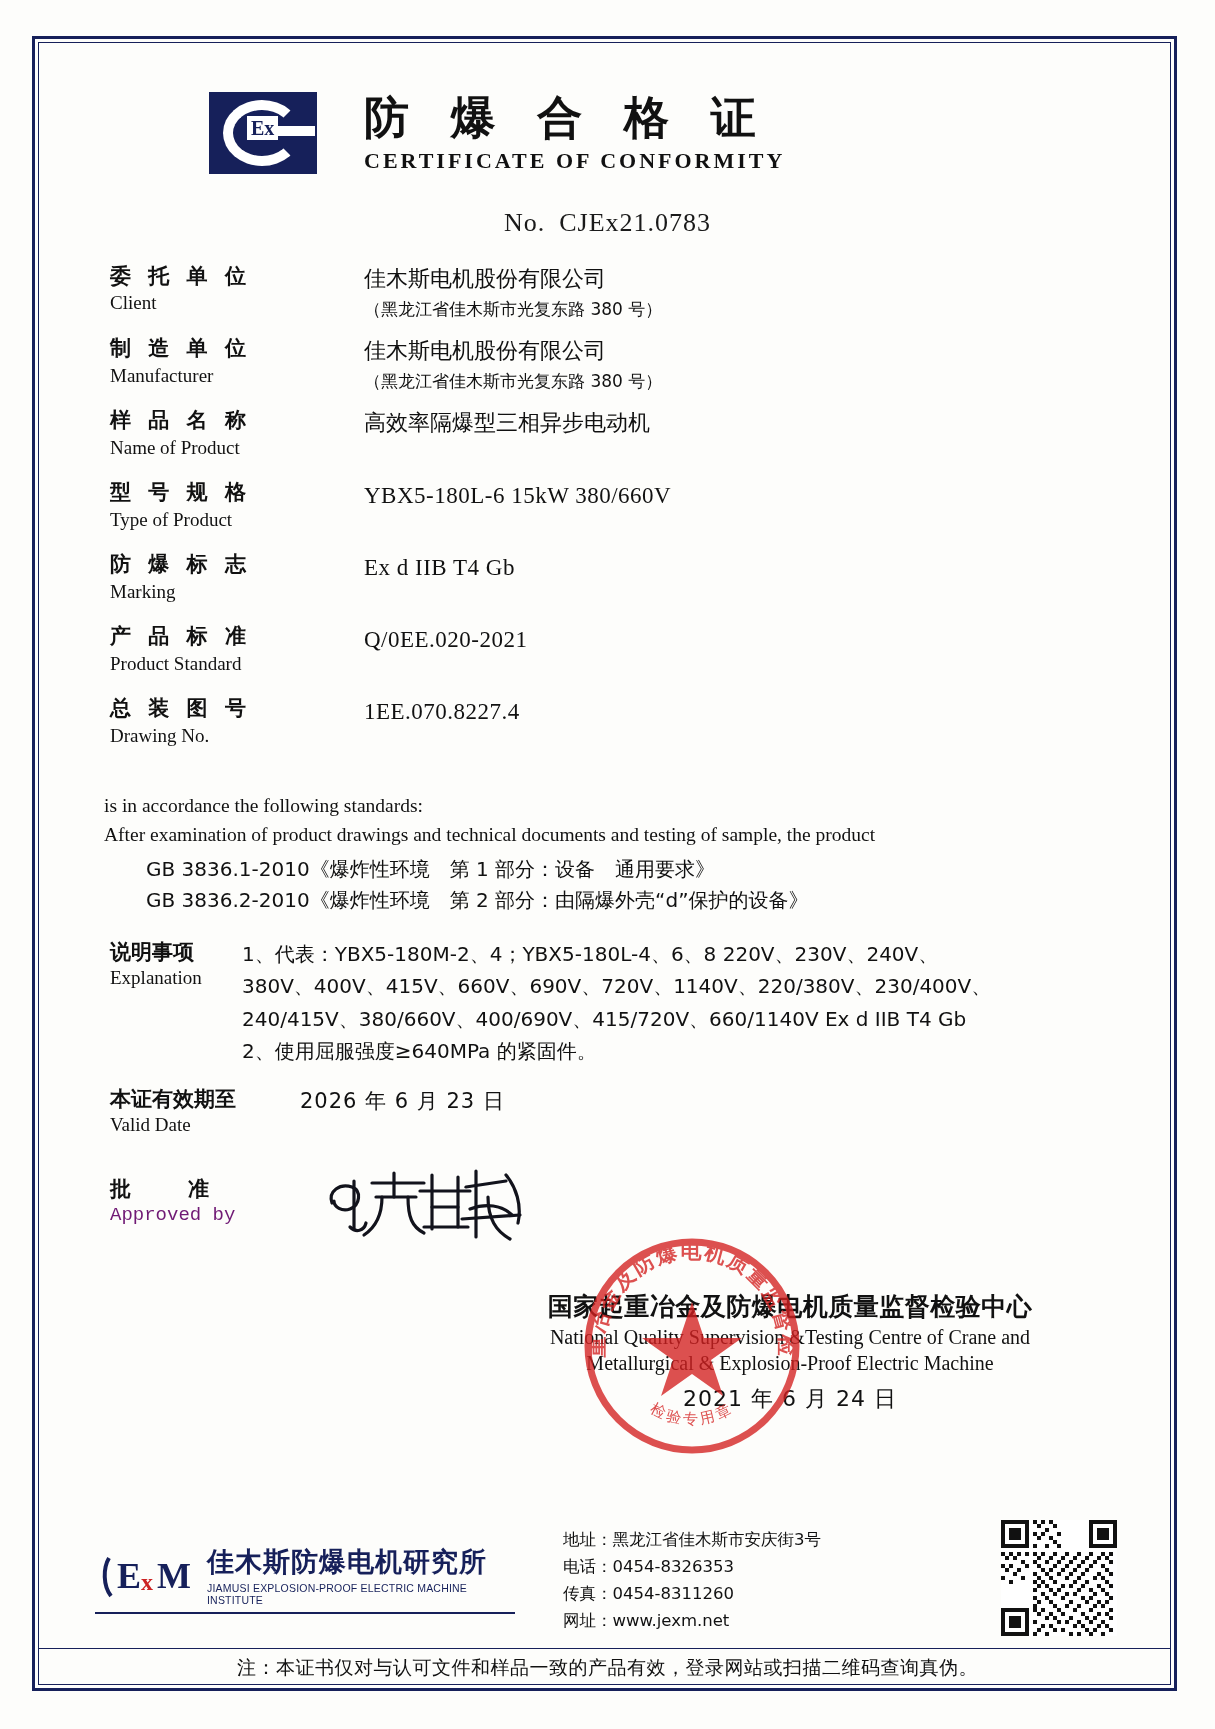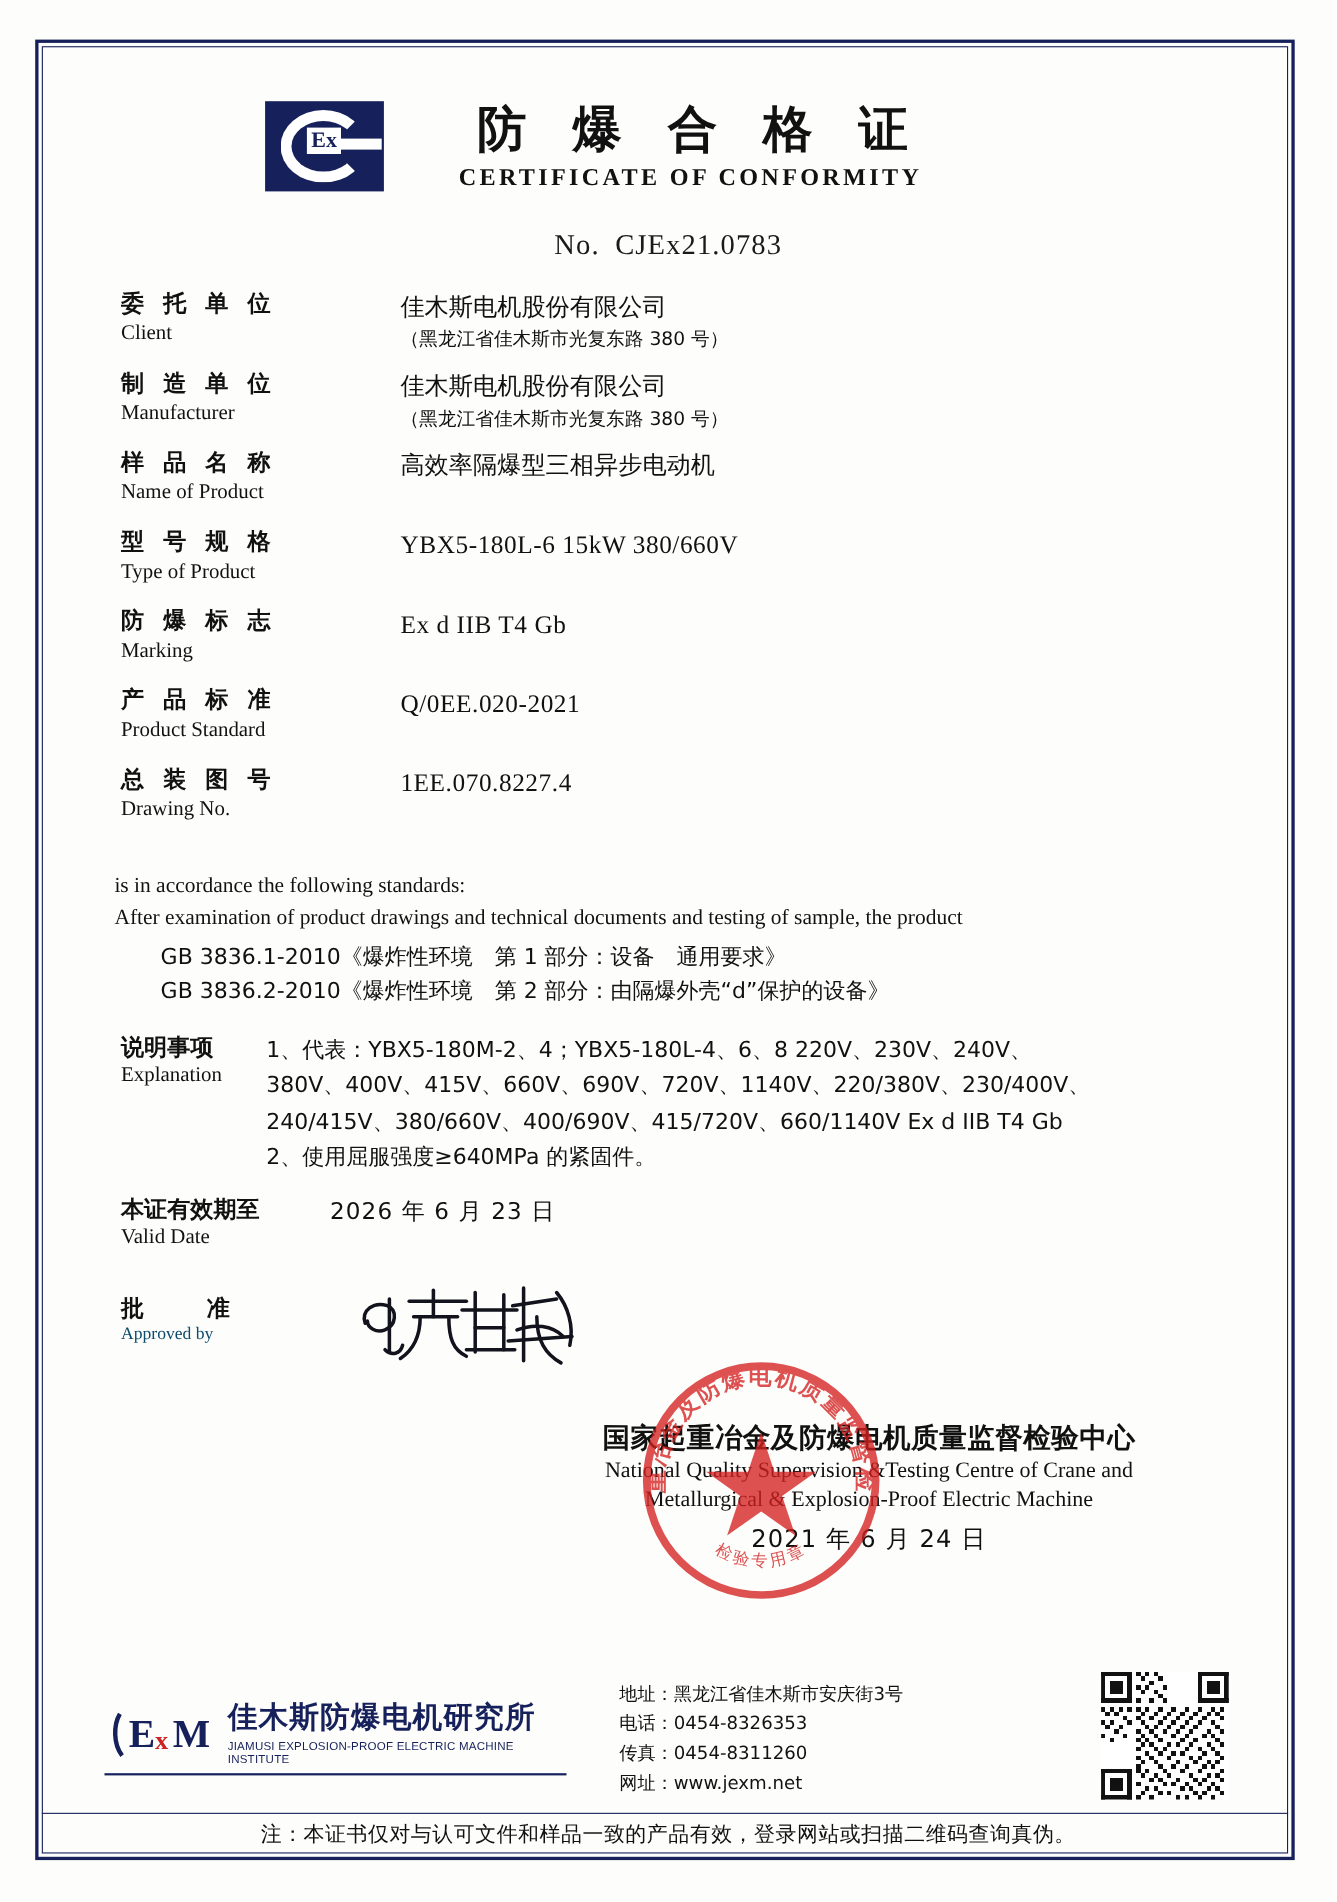--- a/index.html
+++ b/index.html
@@ -35,21 +35,21 @@
     left: 38px; top: 42px;
     width: 1133px;
     height: 1643px;
     border: 1px solid #16205a;
     box-sizing: border-box;
   }
 
   
   .header {
     position: absolute;
-    left: 76px; top: 78px;
+    left: 44px; top: 78px;
     width: 1090px;
     height: 110px;
     display: flex;
     align-items: center;
   }
   .logo-ex {
     width: 108px;
     height: 82px;
     margin-left: 165px;
     position: relative;
@@ -83,22 +83,22 @@
     color: #16205a;
     background: #ffffff;
     font-family: "Liberation Serif", serif;
     font-weight: bold;
     font-size: 20px;
     letter-spacing: 0px;
     padding: 2px 4px;
     line-height: 1;
   }
   .titles {
-    margin-left: 68px;
-    text-align: right;
+    margin-left: 47px;
+    text-align: left;
   }
   .title-cn {
     font-family: "DejaVu Sans", sans-serif;
     font-weight: bold;
     font-size: 45px;
     letter-spacing: 13px;
     color: #111;
     line-height: 1.15;
     white-space: nowrap;
   }
@@ -289,23 +289,23 @@
   }
   .approved .lbl .cn {
     font-family: "DejaVu Sans", sans-serif;
     font-weight: bold;
     font-size: 21px;
     letter-spacing: 18px;
     color: #111;
     line-height: 1.35;
   }
   .approved .lbl .en {
-    font-family: Liberation Serif, serif;
-    font-size: 16px;
-    color: #0c4a6e;
+    font-family: Liberation Mono, monospace;
+    font-size: 19px;
+    color: #701a75;
     line-height: 1.3;
   }
   .signature {
     margin-left: 20px;
     margin-top: -18px;
   }
 
   
   .issuer {
     position: absolute;

